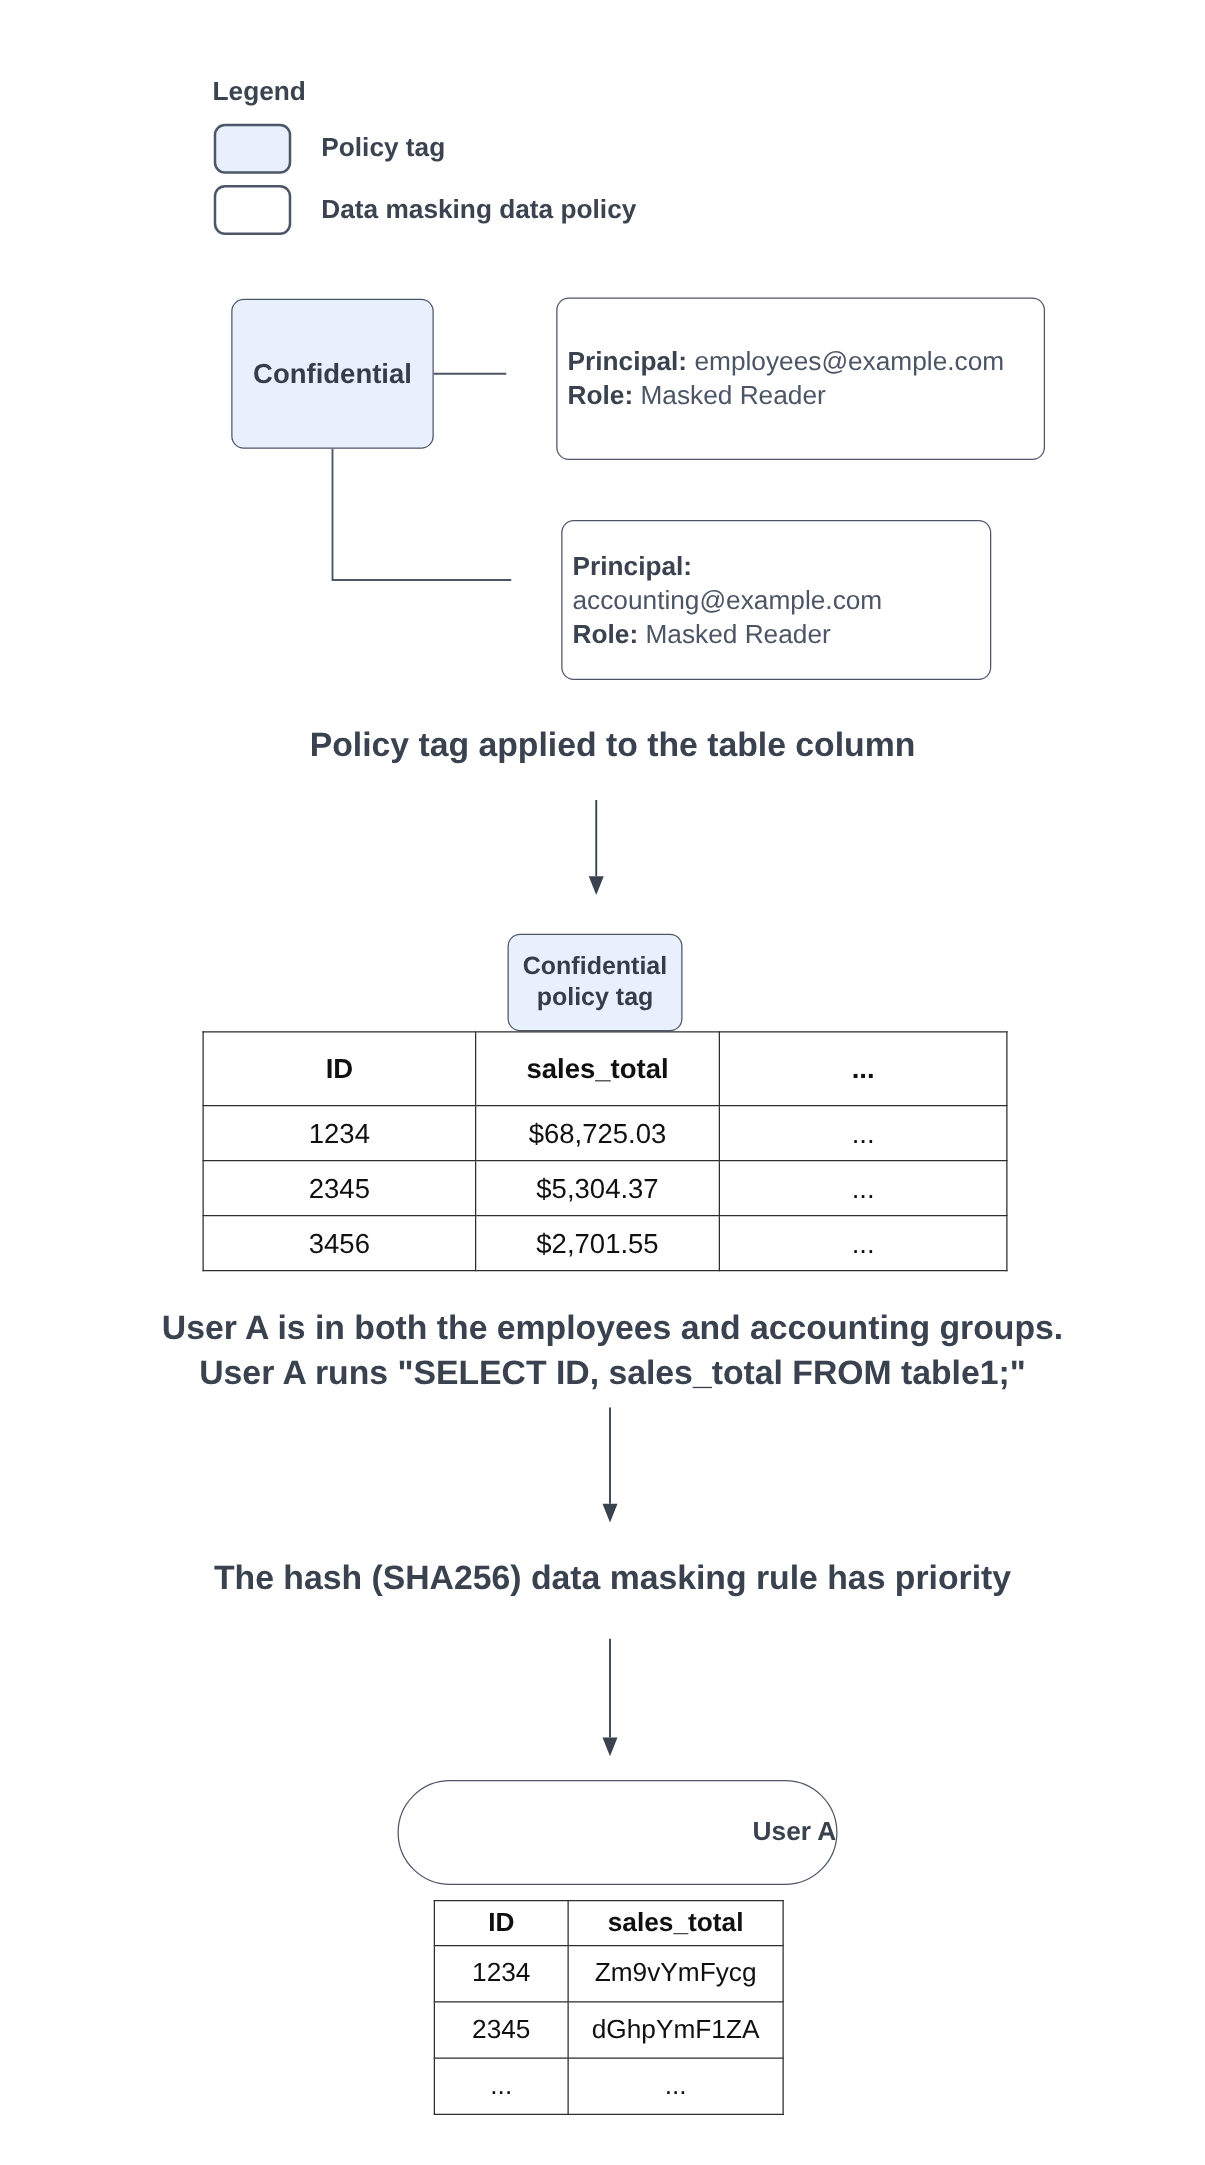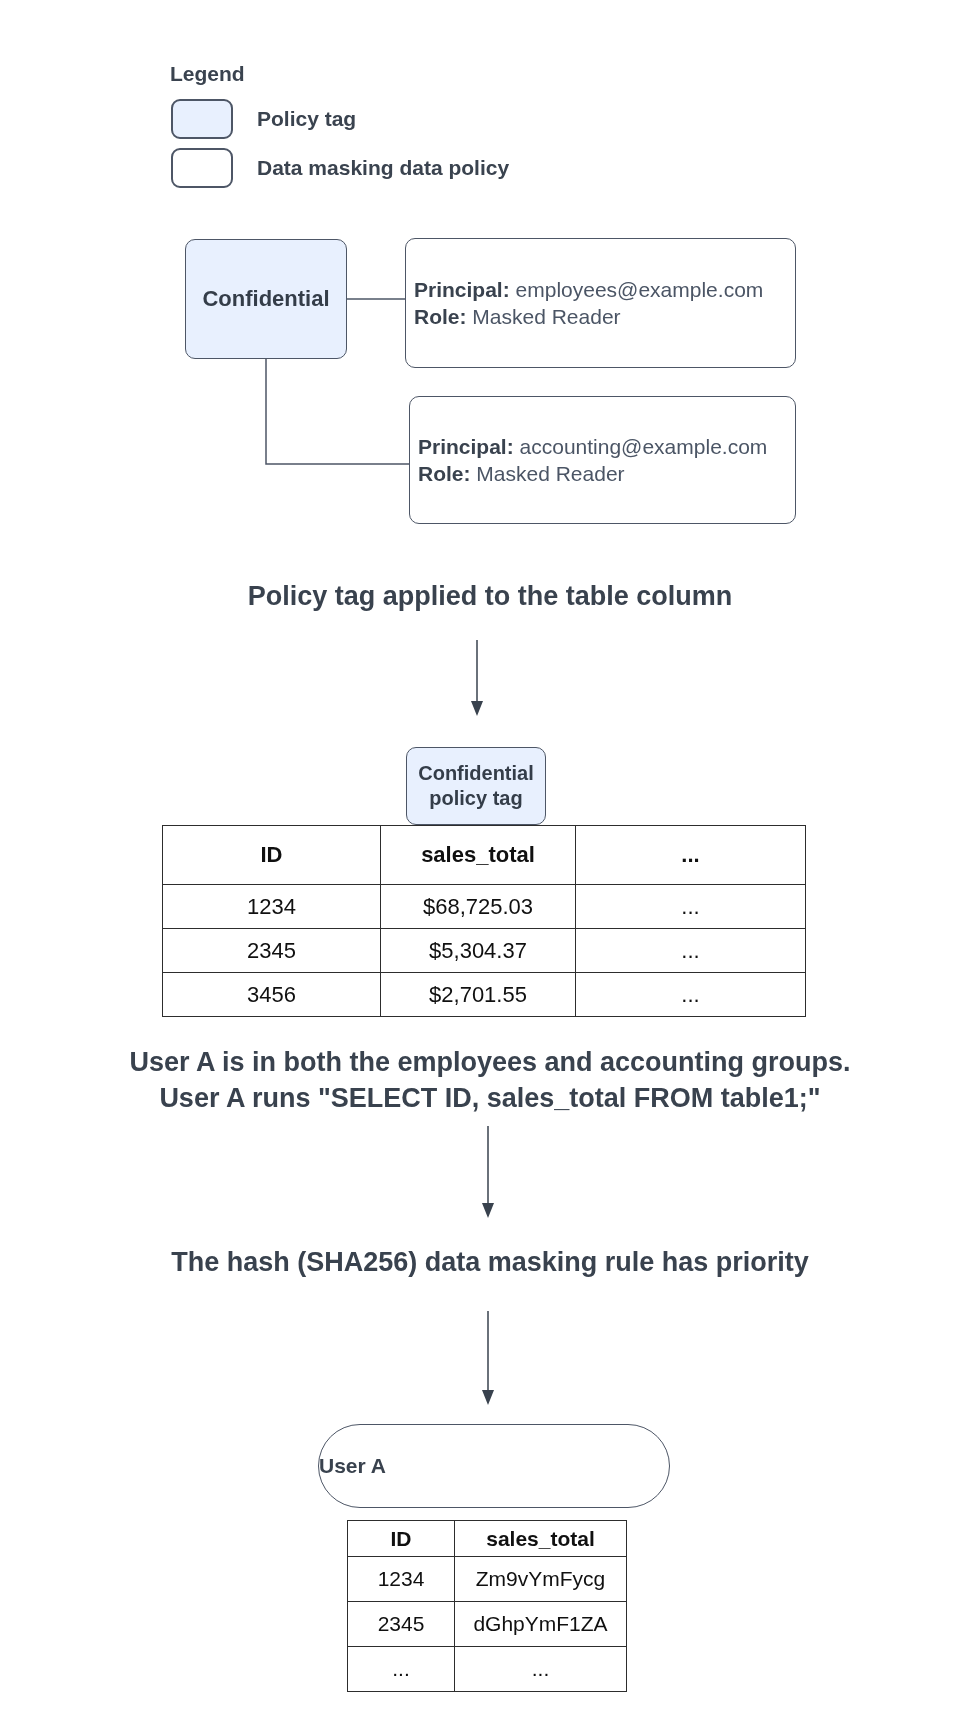--- a/index.html
+++ b/index.html
@@ -15,41 +15,41 @@
   .swatch{width:62px;height:40px;border:2px solid #4d5666;border-radius:9px;background:#ffffff;}
   .swatch.blue{background:#e8f0fe;}
   .legend-label{font-size:21px;font-weight:bold;color:#3a434f;display:flex;align-items:center;height:40px;}
 
   
   .node{border:1.5px solid #4d5666;border-radius:10px;background:#ffffff;}
   .node.blue{background:#e8f0fe;}
   .tag-node{display:flex;align-items:center;justify-content:center;
             font-size:22px;font-weight:bold;color:#343d49;}
   .policy-box{display:flex;flex-direction:column;justify-content:center;
-              padding-left:8px;font-size:21px;line-height:27px;color:#4b5565;}
+              padding-left:8px;font-size:21px;line-height:27px;color:#4b5565;margin-left:40px;}
   .plabel{font-weight:bold;color:#39424e;}
 
   .applied-tag{display:flex;flex-direction:column;align-items:center;justify-content:center;
                font-size:20px;line-height:25px;font-weight:bold;color:#343d49;}
 
   
   .caption{left:0;width:980px;text-align:center;font-size:27px;font-weight:bold;color:#39424e;}
 
   
   table{border-collapse:collapse;table-layout:fixed;}
   th,td{border:1.5px solid #2d2d2d;text-align:center;vertical-align:middle;
         color:#101010;overflow:hidden;}
   th{font-size:22px;font-weight:bold;}
   td{font-size:22px;font-weight:normal;}
   .t2 th{font-size:21px;}
   .t2 td{font-size:21px;}
 
   
   .oval{border:1.5px solid #4d5666;border-radius:42px;background:#ffffff;
-        display:flex;align-items:center;justify-content:flex-start;
+        display:flex;align-items:center;justify-content:flex-end;
         font-size:21px;font-weight:bold;color:#39424e;}
 
   svg{position:absolute;left:0;top:0;pointer-events:none;}
 </style>
 </head>
 <body>
 
 <svg width="964" height="1732" viewBox="0 0 964 1732">
   <path d="M347 299 H405" stroke="#4d5666" stroke-width="1.5" fill="none"></path>
   <path d="M266 359 V464 H409" stroke="#4d5666" stroke-width="1.5" fill="none"></path>
@@ -84,21 +84,21 @@
   <div>
     <span class="plabel">Principal:</span>
     <span>employees@example.com</span>
   </div>
   <div>
     <span class="plabel">Role:</span>
     <span>Masked Reader</span>
   </div>
 </div>
 
-<div class="abs node policy-box" style="left:409px;top:396px;width:387px;height:128px;">
+<div class="abs node policy-box" style="left:409px;top:416px;width:344px;height:128px;">
   <div>
     <span class="plabel">Principal:</span>
     <span>accounting@example.com</span>
   </div>
   <div>
     <span class="plabel">Role:</span>
     <span>Masked Reader</span>
   </div>
 </div>
 

